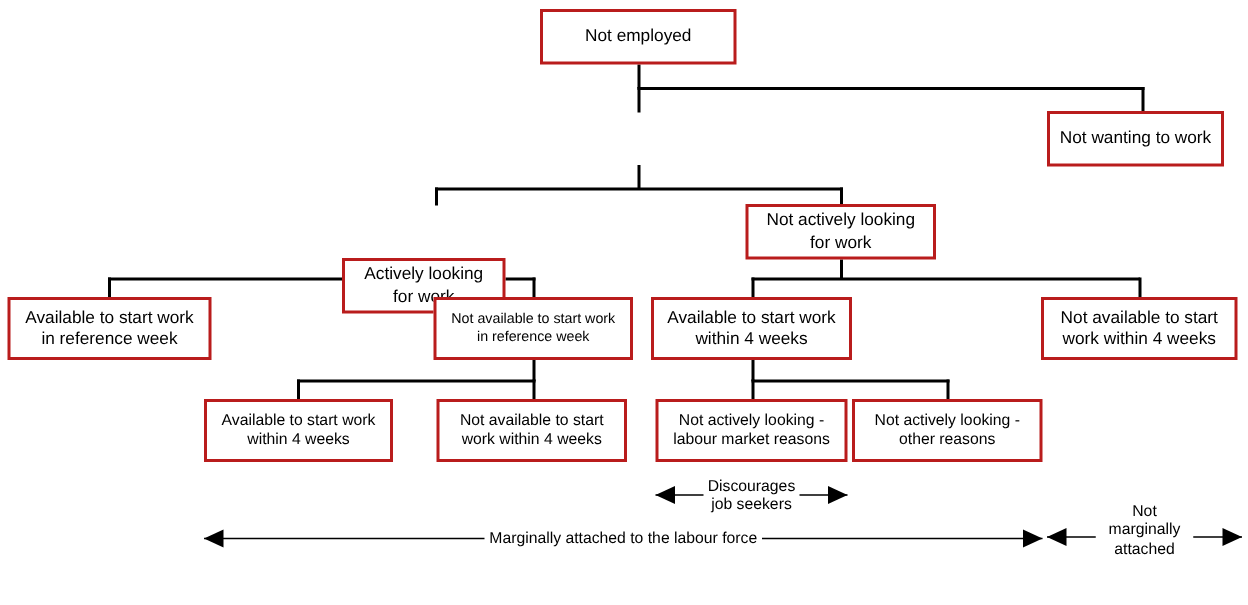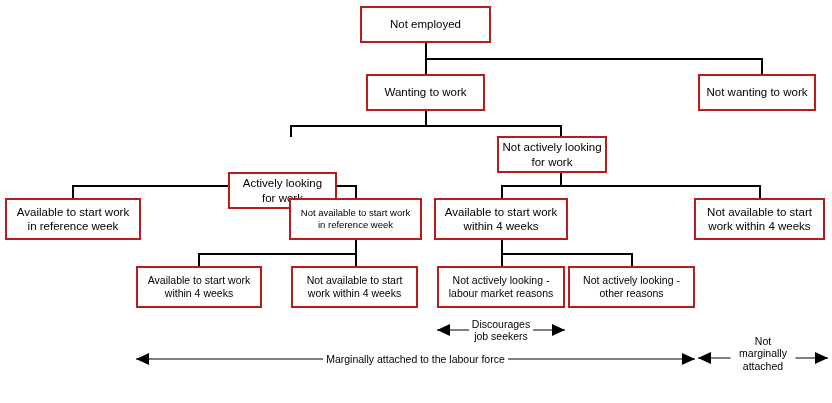--- a/index.html
+++ b/index.html
@@ -143,34 +143,31 @@
 
   <div class="edge v" style="left:501px; top:239px; height:15px;"></div>
   <div class="edge h" style="left:501px; top:253px; width:132px;"></div>
   <div class="edge v" style="left:501px; top:253px; height:14px;"></div>
   <div class="edge v" style="left:631px; top:253px; height:14px;"></div>
 
   <div class="node t1" style="left:360px; top:6px; width:131px; height:37px;">
     <span class="node-label">Not employed</span>
   </div>
 
-  <div class="node t2" style="left:366px; top:74px; width:119px; height:37px;">
-    <span class="node-label">Wanting to work</span>
-  </div>
 
   <div class="node t2" style="left:698px; top:74px; width:118px; height:37px;">
     <span class="node-label">Not wanting to work</span>
   </div>
 
   <div class="node t3" style="left:228px; top:136px; width:109px; height:37px;margin-top:36px;">
     <span class="node-label">Actively looking
 for work</span>
   </div>
 
-  <div class="node t3" style="left:497px; top:136px; width:110px; height:37px;">
+  <div class="node t3" style="left:497px; top:136px; width:127px; height:37px;">
     <span class="node-label">Not actively looking
 for work</span>
   </div>
 
   <div class="node t4a" style="left:5px; top:198px; width:136px; height:42px;">
     <span class="node-label">Available to start work
 in reference week</span>
   </div>
 
   <div class="node t4b" style="left:289px; top:198px; width:133px; height:42px;">

